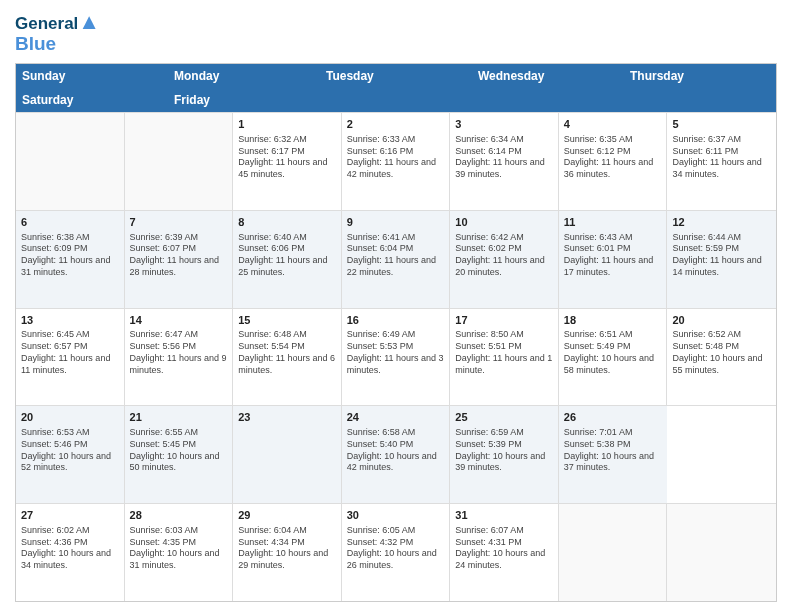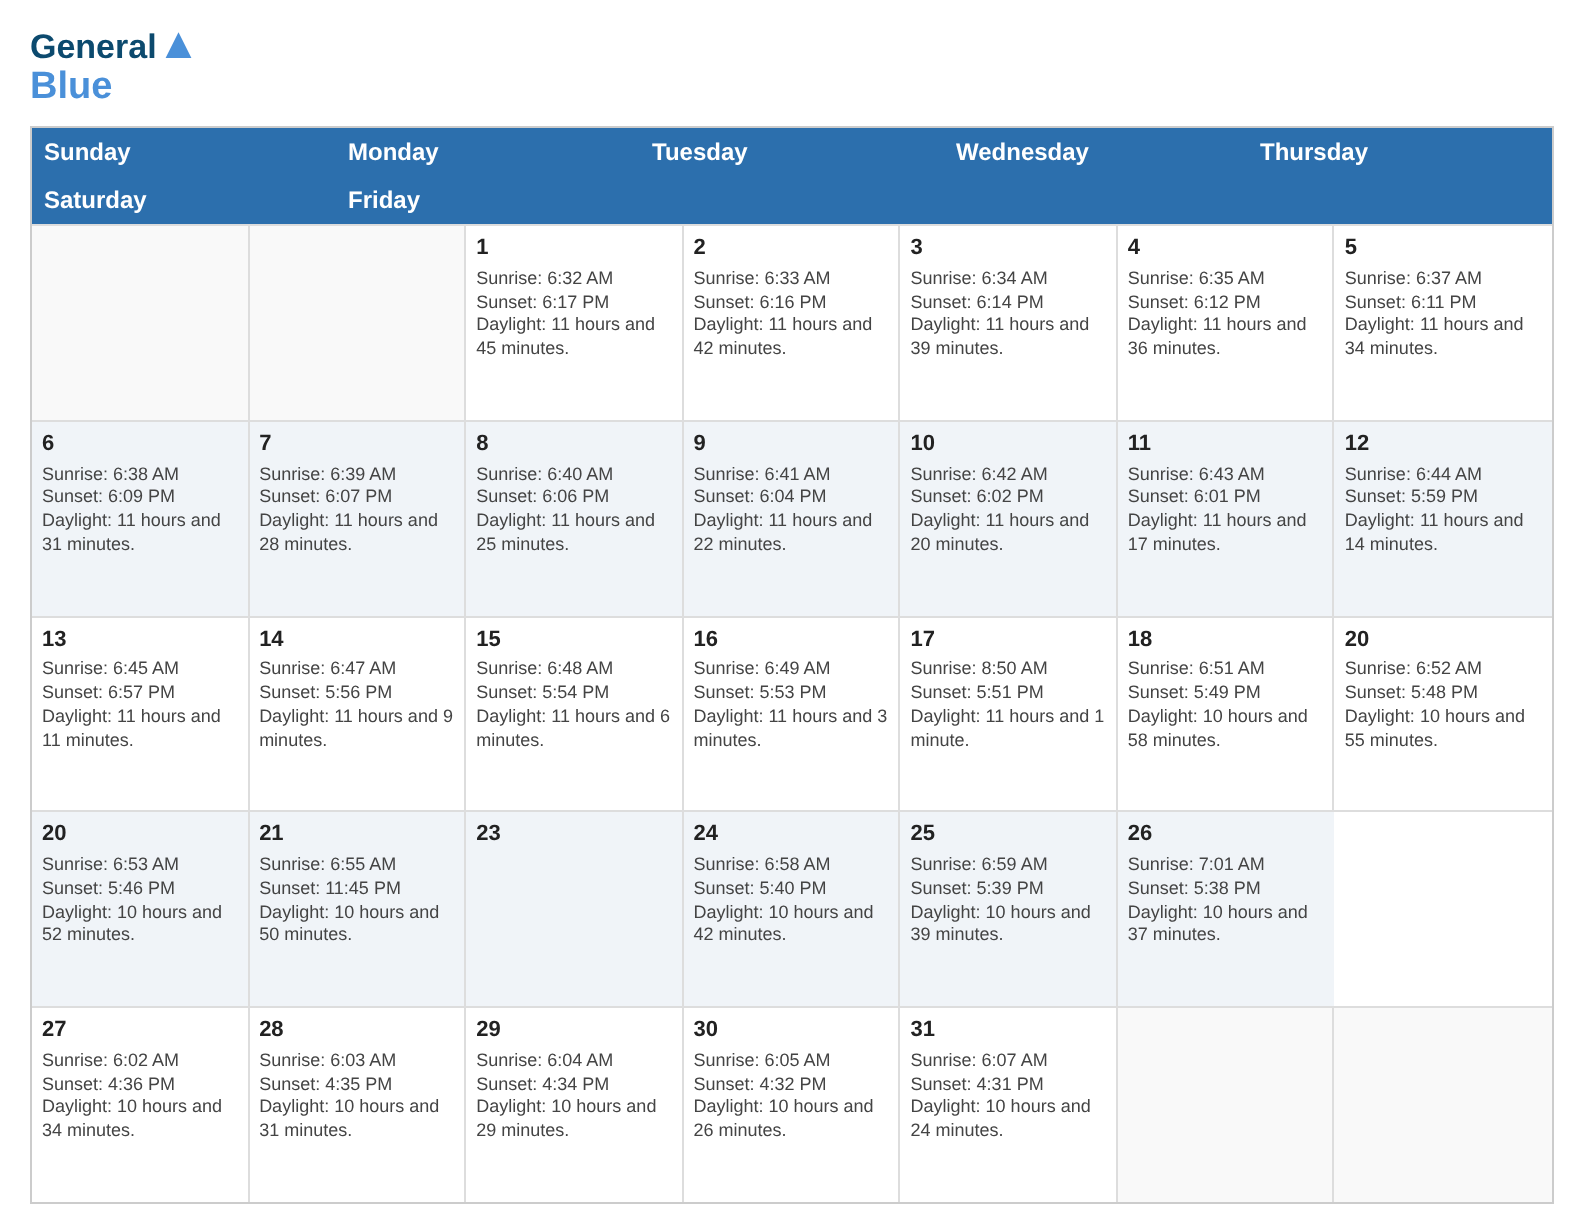--- a/index.html
+++ b/index.html
@@ -263,21 +263,21 @@
         <div class="cal-row row-shaded">
           <div class="cal-cell">
             <span class="day-num">20</span>
             <div class="day-info">Sunrise: 6:53 AM
 Sunset: 5:46 PM
 Daylight: 10 hours and 52 minutes.</div>
           </div>
           <div class="cal-cell">
             <span class="day-num">21</span>
             <div class="day-info">Sunrise: 6:55 AM
-Sunset: 11:45 PM
+Sunset: 5:45 PM
 Daylight: 10 hours and 50 minutes.</div>
           </div>
           <div class="cal-cell">
             <span class="day-num">23</span>
           </div>
           <div class="cal-cell">
             <span class="day-num">24</span>
             <div class="day-info">Sunrise: 6:58 AM
 Sunset: 5:40 PM
 Daylight: 10 hours and 42 minutes.</div>

